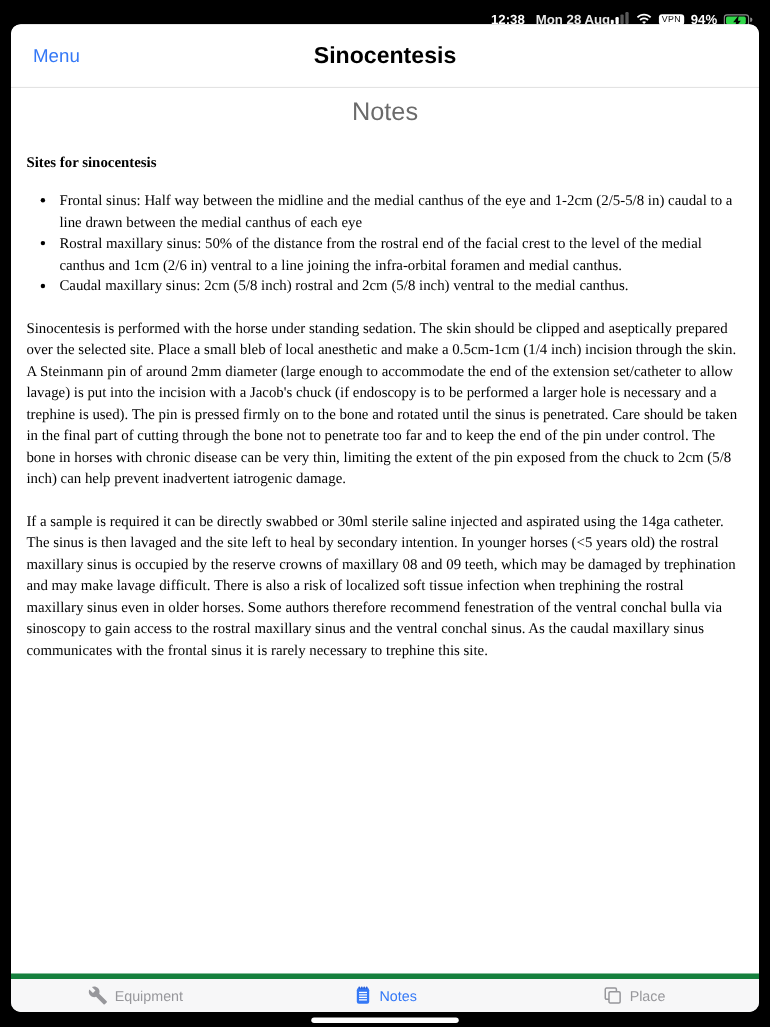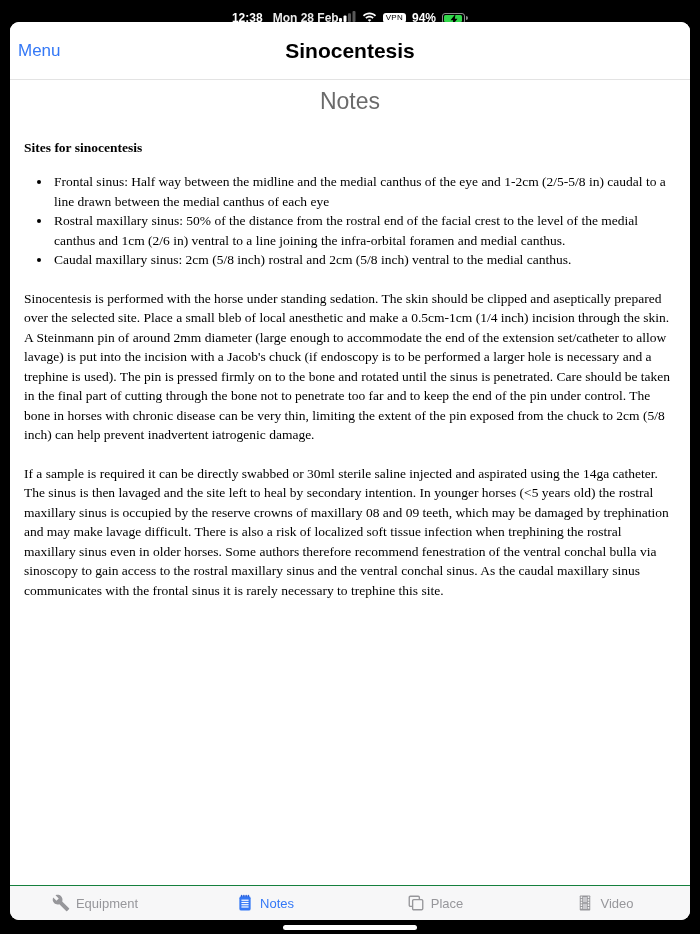--- a/index.html
+++ b/index.html
@@ -1,76 +1,76 @@
 <!DOCTYPE html>
 <html><head>
 <meta charset="utf-8">
 <style>
   * { margin:0; padding:0; box-sizing:border-box; }
   html,body { width:700px; height:934px; background:#000; overflow:hidden;
               font-family:"Liberation Sans", sans-serif; }
 
   
   .status-bar { position:absolute; top:0; left:0; width:700px; height:26px;
-                display:flex; justify-content:center; align-items:center;
+                display:flex; justify-content:flex-end; align-items:center;
                 padding:12px 16px 2px 16px; color:#fff; }
   .sb-left { display:flex; gap:10px; font-size:12px; font-weight:700; }
   .sb-right { display:flex; align-items:center; gap:6px; font-size:12px; font-weight:600; }
   .vpn-badge { background:#fff; color:#000; font-size:8px; font-weight:400;
                border-radius:3px; padding:1px 3px; line-height:1; letter-spacing:.3px; }
   .battery { display:flex; align-items:center; }
   .battery-body { position:relative; width:23px; height:11px;
                   border:1px solid rgba(255,255,255,.55); border-radius:3px; padding:1px; }
   .battery-fill { display:block; width:94%; height:100%; background:#32d74b; border-radius:1.5px; }
   .battery-bolt { position:absolute; top:0; left:7px; }
   .battery-tip { width:2px; height:4px; background:rgba(255,255,255,.55);
                  border-radius:0 2px 2px 0; margin-left:1px; }
 
   
   .app-card { position:absolute; top:22px; left:10px; right:10px; bottom:14px;
               background:#fff; border-radius:9px; overflow:hidden;
               display:flex; flex-direction:column; }
 
   .nav-bar { position:relative; height:58px; flex:0 0 auto;
-             display:flex; align-items:center; padding:0 8px;
+             display:flex; align-items:center; padding:0 20px;
              border-bottom:1px solid #e3e3e3; background:#fff; }
   .menu-btn { color:#3478f6; font-size:17px; cursor:pointer; }
   .nav-title { position:absolute; left:0; right:0; text-align:center;
                font-size:21px; font-weight:700; color:#000000; pointer-events:none; }
 
   .content { flex:1 1 auto; padding:0 14px; overflow:hidden;
              font-family:"Liberation Serif", serif; font-size:13.5px;
              line-height:19.5px; color:#000; }
   .notes-heading { margin-top:12px; text-align:center;
                    font-family:"Liberation Sans", sans-serif;
                    font-size:23px; font-weight:400; color:#6b6b6b; }
   .section-title { margin-top:26px; font-weight:700; font-size:13.5px; }
   .bullet-list { margin-top:15px; padding-left:28px; list-style:disc; }
   .bullet-list li { padding-left:2px; }
   .body-paragraph { margin-top:19px; }
 
   
   .tab-bar { flex:0 0 auto; height:35px; background:#f7f7f8;
-             border-top:1px solid #15803d; display:flex; align-items:center; }
+             border-top:5px solid #15803d; display:flex; align-items:center; }
   .tab-item { flex:1; display:flex; justify-content:center; align-items:center;
               gap:6px; font-size:13px; color:#97979b; cursor:pointer; }
   .tab-item.active { color:#3478f6; }
   .tab-icon { display:flex; align-items:center; }
 
   
   .home-indicator { position:absolute; bottom:4px; left:50%; transform:translateX(-50%);
                     width:134px; height:5px; border-radius:3px; background:#fff; }
 </style>
 </head>
 <body>
 
 <div class="status-bar">
   <div class="sb-left">
     <span>12:38</span>
-    <span style="opacity:.92">Mon 28 Feb</span>
+    <span style="opacity:.92">Mon 28 Aug</span>
   </div>
   <div class="sb-right">
     <span class="sb-icon">
       <svg width="17" height="11" viewBox="0 0 17 11">
         <rect x="0" y="7" width="3" height="4" rx="1" fill="#fff"></rect>
         <rect x="4.5" y="4.5" width="3" height="6.5" rx="1" fill="#fff"></rect>
         <rect x="9" y="2.2" width="3" height="8.8" rx="1" fill="rgba(255,255,255,.35)"></rect>
         <rect x="13.5" y="0" width="3" height="11" rx="1" fill="rgba(255,255,255,.35)"></rect>
       </svg>
     </span>
@@ -145,39 +145,17 @@
     <div class="tab-item">
       <span class="tab-icon">
         <svg width="18" height="18" viewBox="0 0 24 24">
           <rect x="3" y="3" width="13.5" height="13.5" rx="1.5" fill="none" stroke="#97979b" stroke-width="1.8"></rect>
           <rect x="7.5" y="7.5" width="13.5" height="13.5" rx="1.5" fill="#f7f7f8" stroke="#97979b" stroke-width="1.8"></rect>
         </svg>
       </span>
       <span>Place</span>
     </div>
 
-    <div class="tab-item">
-      <span class="tab-icon">
-        <svg width="18" height="18" viewBox="0 0 24 24">
-          <rect x="5" y="2" width="14" height="20" rx="1" fill="#97979b"></rect>
-          <g fill="#f7f7f8">
-            <rect x="6.3" y="3.3" width="2" height="2.2"></rect>
-              <rect x="6.3" y="6.8" width="2" height="2.2"></rect>
-            <rect x="6.3" y="10.3" width="2" height="2.2"></rect>
-              <rect x="6.3" y="13.8" width="2" height="2.2"></rect>
-            <rect x="6.3" y="17.3" width="2" height="2.2"></rect>
-            <rect x="15.7" y="3.3" width="2" height="2.2"></rect>
-              <rect x="15.7" y="6.8" width="2" height="2.2"></rect>
-            <rect x="15.7" y="10.3" width="2" height="2.2"></rect>
-              <rect x="15.7" y="13.8" width="2" height="2.2"></rect>
-            <rect x="15.7" y="17.3" width="2" height="2.2"></rect>
-          </g>
-          <rect x="9.3" y="4" width="5.4" height="7" fill="#c9c9cd"></rect>
-          <rect x="9.3" y="13" width="5.4" height="7" fill="#c9c9cd"></rect>
-        </svg>
-      </span>
-      <span>Video</span>
-    </div>
 
   </div>
 </div>
 
 <div class="home-indicator"></div>
 
 </body></html>

